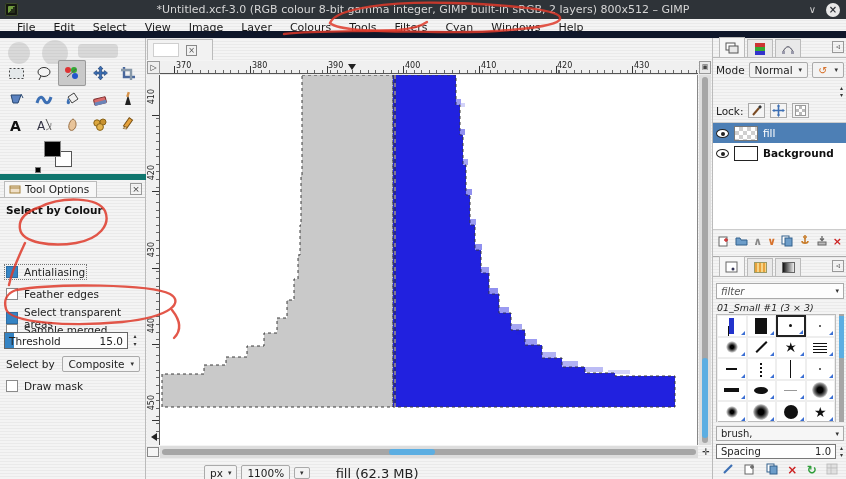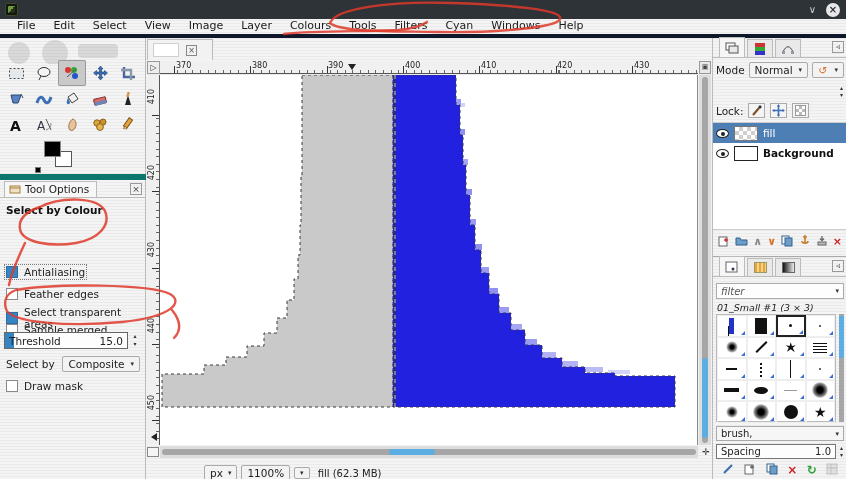--- a/index.html
+++ b/index.html
@@ -13,22 +13,22 @@
   #titlebar .appicon{position:absolute;left:5px;top:3px;width:13px;height:13px;background:#14160f;
     border-radius:2px;box-shadow:inset 0 0 0 1px #3c4a2a}
   #titlebar .appicon:after{content:"";position:absolute;left:3px;top:3px;width:7px;height:7px;
     background:linear-gradient(135deg,#6f9a3d 0 50%,#26301a 50%);border-radius:1px}
   #titlebar .win-btns{position:absolute;right:6px;top:0;height:19px;display:flex;gap:10px;align-items:center}
   #titlebar .win-min{color:#cfcfcf;font-size:10px}
   #titlebar .win-close{width:14px;height:14px;border-radius:50%;background:#e8e8e8;color:#2c3036;
     font-size:10px;line-height:14px;text-align:center;font-weight:bold}
 
   
-  #menubar{position:absolute;left:0;top:19px;width:846px;height:19px;display:flex;align-items:flex-end;
-    padding-left:8px;gap:0;border-bottom:4px solid #0f172a}
+  #menubar{position:absolute;left:0;top:19px;width:846px;height:19px;display:flex;align-items:flex-start;
+    padding-left:8px;gap:0;border-bottom:7px solid #0f172a}
   #menubar span{padding:2px 9px 2px 9px;color:#1a1a1a}
 
   
   #leftcol{position:absolute;left:0;top:38px;width:146px;height:441px;border-right:1px solid #bbb}
   #centercol{position:absolute;left:146px;top:38px;width:566px;height:441px}
   #rightcol{position:absolute;left:712px;top:38px;width:134px;height:441px;border-left:1px solid #bbb}
 
   
   .wilber{position:absolute;left:2px;top:0px;width:140px;height:26px;opacity:.18;overflow:hidden}
   .wilber i{position:absolute;background:#666;border-radius:50%}
@@ -112,21 +112,21 @@
   #vscroll .track{position:absolute;left:3px;top:2px;width:6px;height:366px;background:var(--scrollbar_track);border-radius:3px}
   #vscroll .thumb{position:absolute;left:3px;top:283px;width:6px;height:80px;background:var(--scrollbar_thumb);border-radius:3px}
   #hscroll{position:absolute;left:14px;top:408px;width:538px;height:12px;background:#ddd}
   #hscroll .track{position:absolute;left:2px;top:3px;width:534px;height:6px;background:var(--scrollbar_track);border-radius:3px}
   #hscroll .thumb{position:absolute;left:229px;top:3px;width:46px;height:6px;background:var(--scrollbar_thumb);border-radius:3px}
   #qmask{position:absolute;left:1px;top:409px;width:12px;height:10px;border:1px solid #888;background:#f5f5f5}
   #navbtn{position:absolute;left:554px;top:408px;width:12px;height:12px;font-size:9px;line-height:12px;text-align:center;color:#333}
 
   #statusbar{position:absolute;left:0;top:421px;width:566px;height:28px;display:flex;align-items:center;gap:4px;padding-left:58px}
   .statusbox{border:1px solid #aaa;background:#f3f3f3;border-radius:2px;padding:1px 5px;display:flex;gap:5px;align-items:center;font-size:10.5px}
-  #statusmsg{margin-left:4px;font-size:10px}
+  #statusmsg{margin-left:22px;font-size:13px}
 
   
   .docktabs{position:absolute;left:0;width:134px;height:20px;border-bottom:1px solid #bbb;display:flex;align-items:flex-end;padding-left:6px;gap:2px}
   .docktab{width:26px;height:18px;border:1px solid #bbb;border-bottom:none;background:#e9e9e9;display:flex;align-items:center;justify-content:center}
   .docktab.active{background:#f6f6f6;height:20px}
   .dockcfg{position:absolute;right:3px;top:3px;width:12px;height:12px;border:1px solid #999;font-size:8px;line-height:10px;text-align:center;color:#444}
 
   #moderow2{position:absolute;left:0;top:24px;width:134px;display:flex;align-items:center;gap:4px;padding:0 3px;font-size:10.5px}
   #moderow2 .dropbtn{flex:1;justify-content:space-between}
   #opacityrow{position:absolute;left:3px;top:46px;width:120px;height:15px;background:var(--opacity_bar);color:#fff;
@@ -190,20 +190,21 @@
   #annotations path{fill:none;stroke:var(--annotation_red);stroke-width:2.4px;stroke-linecap:round;opacity:.85}
 
   .ic-eye{width:13px;height:9px;border:1px solid #222;border-radius:50%;position:relative;background:#fff}
   .ic-eye:after{content:"";position:absolute;left:4px;top:2px;width:4px;height:4px;background:#222;border-radius:50%}
 </style>
 </head>
 <body>
 
 <div id="titlebar">
   <span class="appicon"></span>
+  <span>*Untitled.xcf-3.0 (RGB colour 8-bit gamma integer, GIMP built-in sRGB, 2 layers) 800x512 – GIMP</span>
   <span class="win-btns">
     <span class="win-min">∨</span>
     <span class="win-close">×</span>
   </span>
 </div>
 
 <div id="menubar">
   <span>File</span>
   <span>Edit</span>
   <span>Select</span>

